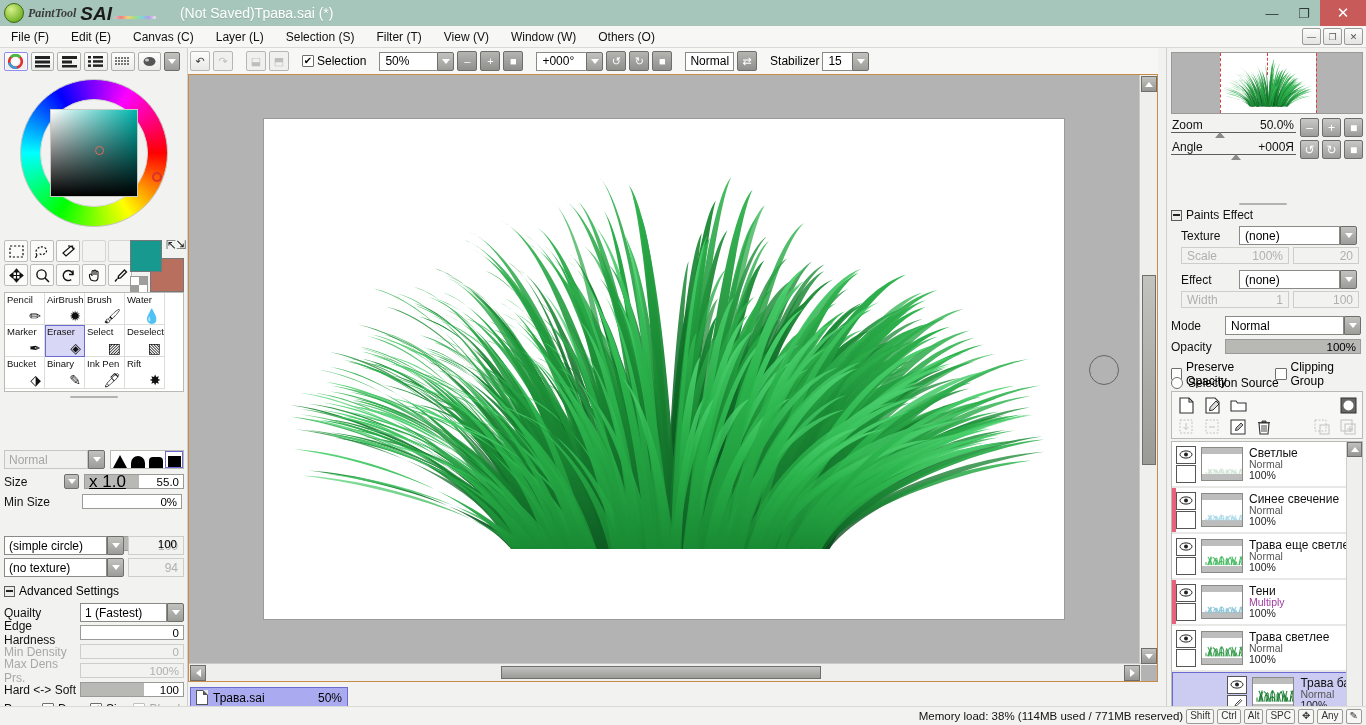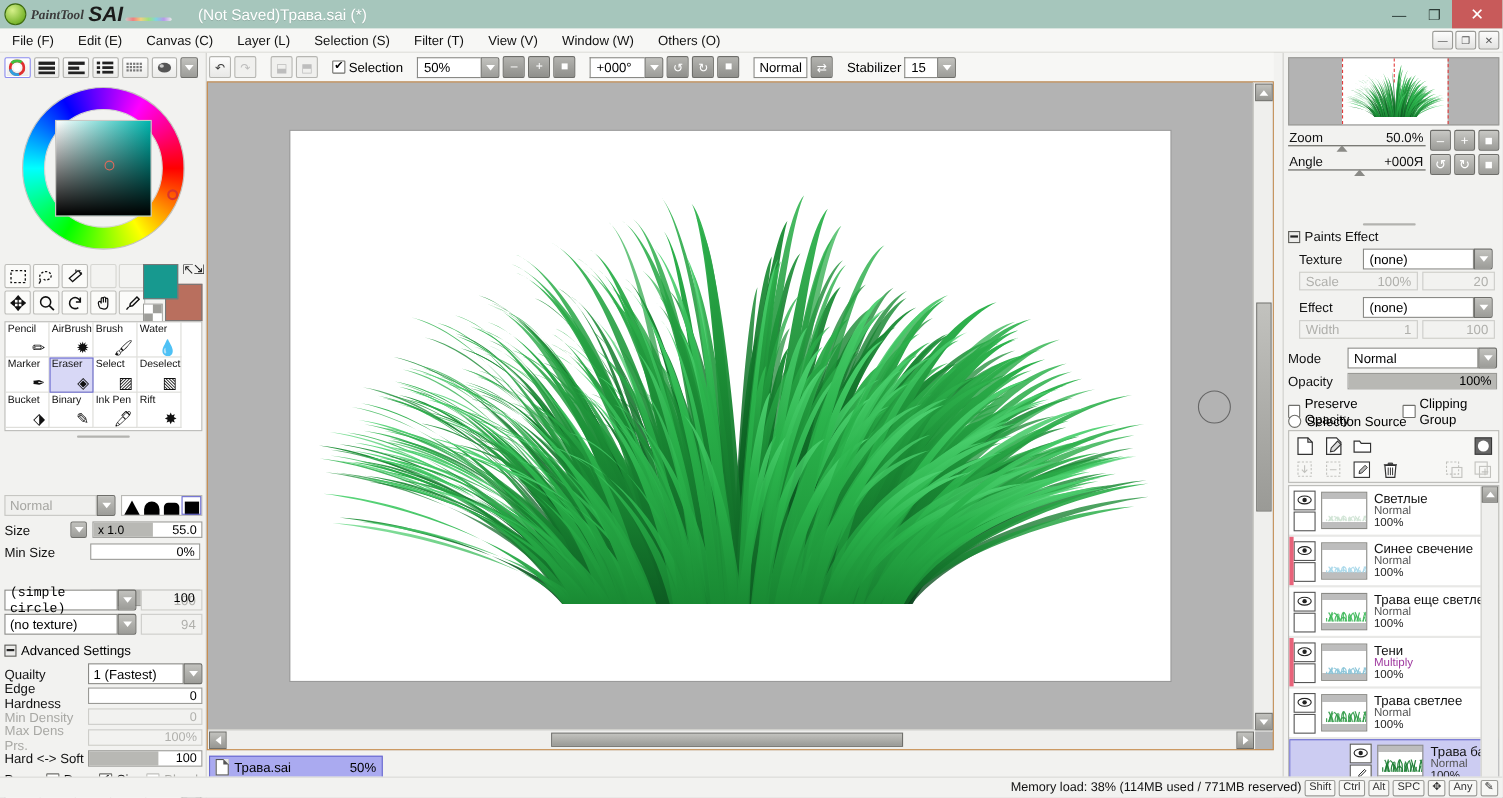--- a/index.html
+++ b/index.html
@@ -201,21 +201,21 @@
 
   .prow { position:absolute; left:4px; width:180px; height:17px; display:flex; align-items:center; }
   .plabel { font-size:12px; color:#111; }
   .plabel.dim { color:#a8a8a4; }
   .pslider {
     position:relative; border:1px solid #9a9a96; background:#fff; height:15px;
     display:flex; align-items:center; justify-content:flex-end; padding-right:4px; font-size:11.5px;
   }
   .pslider .fill { position:absolute; left:0; top:0; bottom:0; background:#b8b8b4; }
   .pslider .txt { position:relative; z-index:2; }
-  .pslider .ltxt { position:absolute; left:4px; z-index:2; font-size:11px; }
+  .pslider .ltxt { position:absolute; left:4px; z-index:2; font-size:17px;text-decoration:underline; }
   .pslider.dim { border-color:#cdcdc9; background:#f2f2f0; color:#b0b0ac; }
   .psmall-arrow {
     width:15px;height:15px;border:1px solid #6e6e6a;border-radius:2px;
     background:linear-gradient(#c2c2be,#9c9c98);display:flex;align-items:center;justify-content:center;
   }
   .pcombo { display:flex; height:19px; }
   .pcombo .val { border:1px solid #8a8a86; background:#fff; display:flex; align-items:center; padding:0 4px; font-size:12px; flex:1; }
   .pbox { border:1px solid #cdcdc9; background:#f2f2f0; height:19px; display:flex; align-items:center; justify-content:flex-end; padding-right:5px; font-size:12px; color:#b0b0ac; }
 
   .adv-toggle { position:absolute; left:4px; top:536px; display:flex; align-items:center; gap:4px; font-size:12px; }
@@ -655,21 +655,21 @@
 
     <div class="prow" style="top:487px;">
       <span class="plabel" style="width:78px">Density</span>
       <div class="pslider" style="width:100px;">
         <div class="fill" style="width:100%"></div>
         <span class="txt">100</span>
       </div>
     </div>
 
     <div class="prow" style="top:488px; height:19px;">
-      <div class="pcombo" style="width:120px;font-family:Liberation Mono, monospace;">
+      <div class="pcombo" style="width:120px;">
         <div class="val">(simple circle)</div>
         <div class="combo-arrow">
             <i class="tri-down"></i>
           </div>
       </div>
       <div class="pbox" style="width:56px; margin-left:4px;">100</div>
     </div>
 
     <div class="prow" style="top:510px; height:19px;">
       <div class="pcombo" style="width:120px;">

